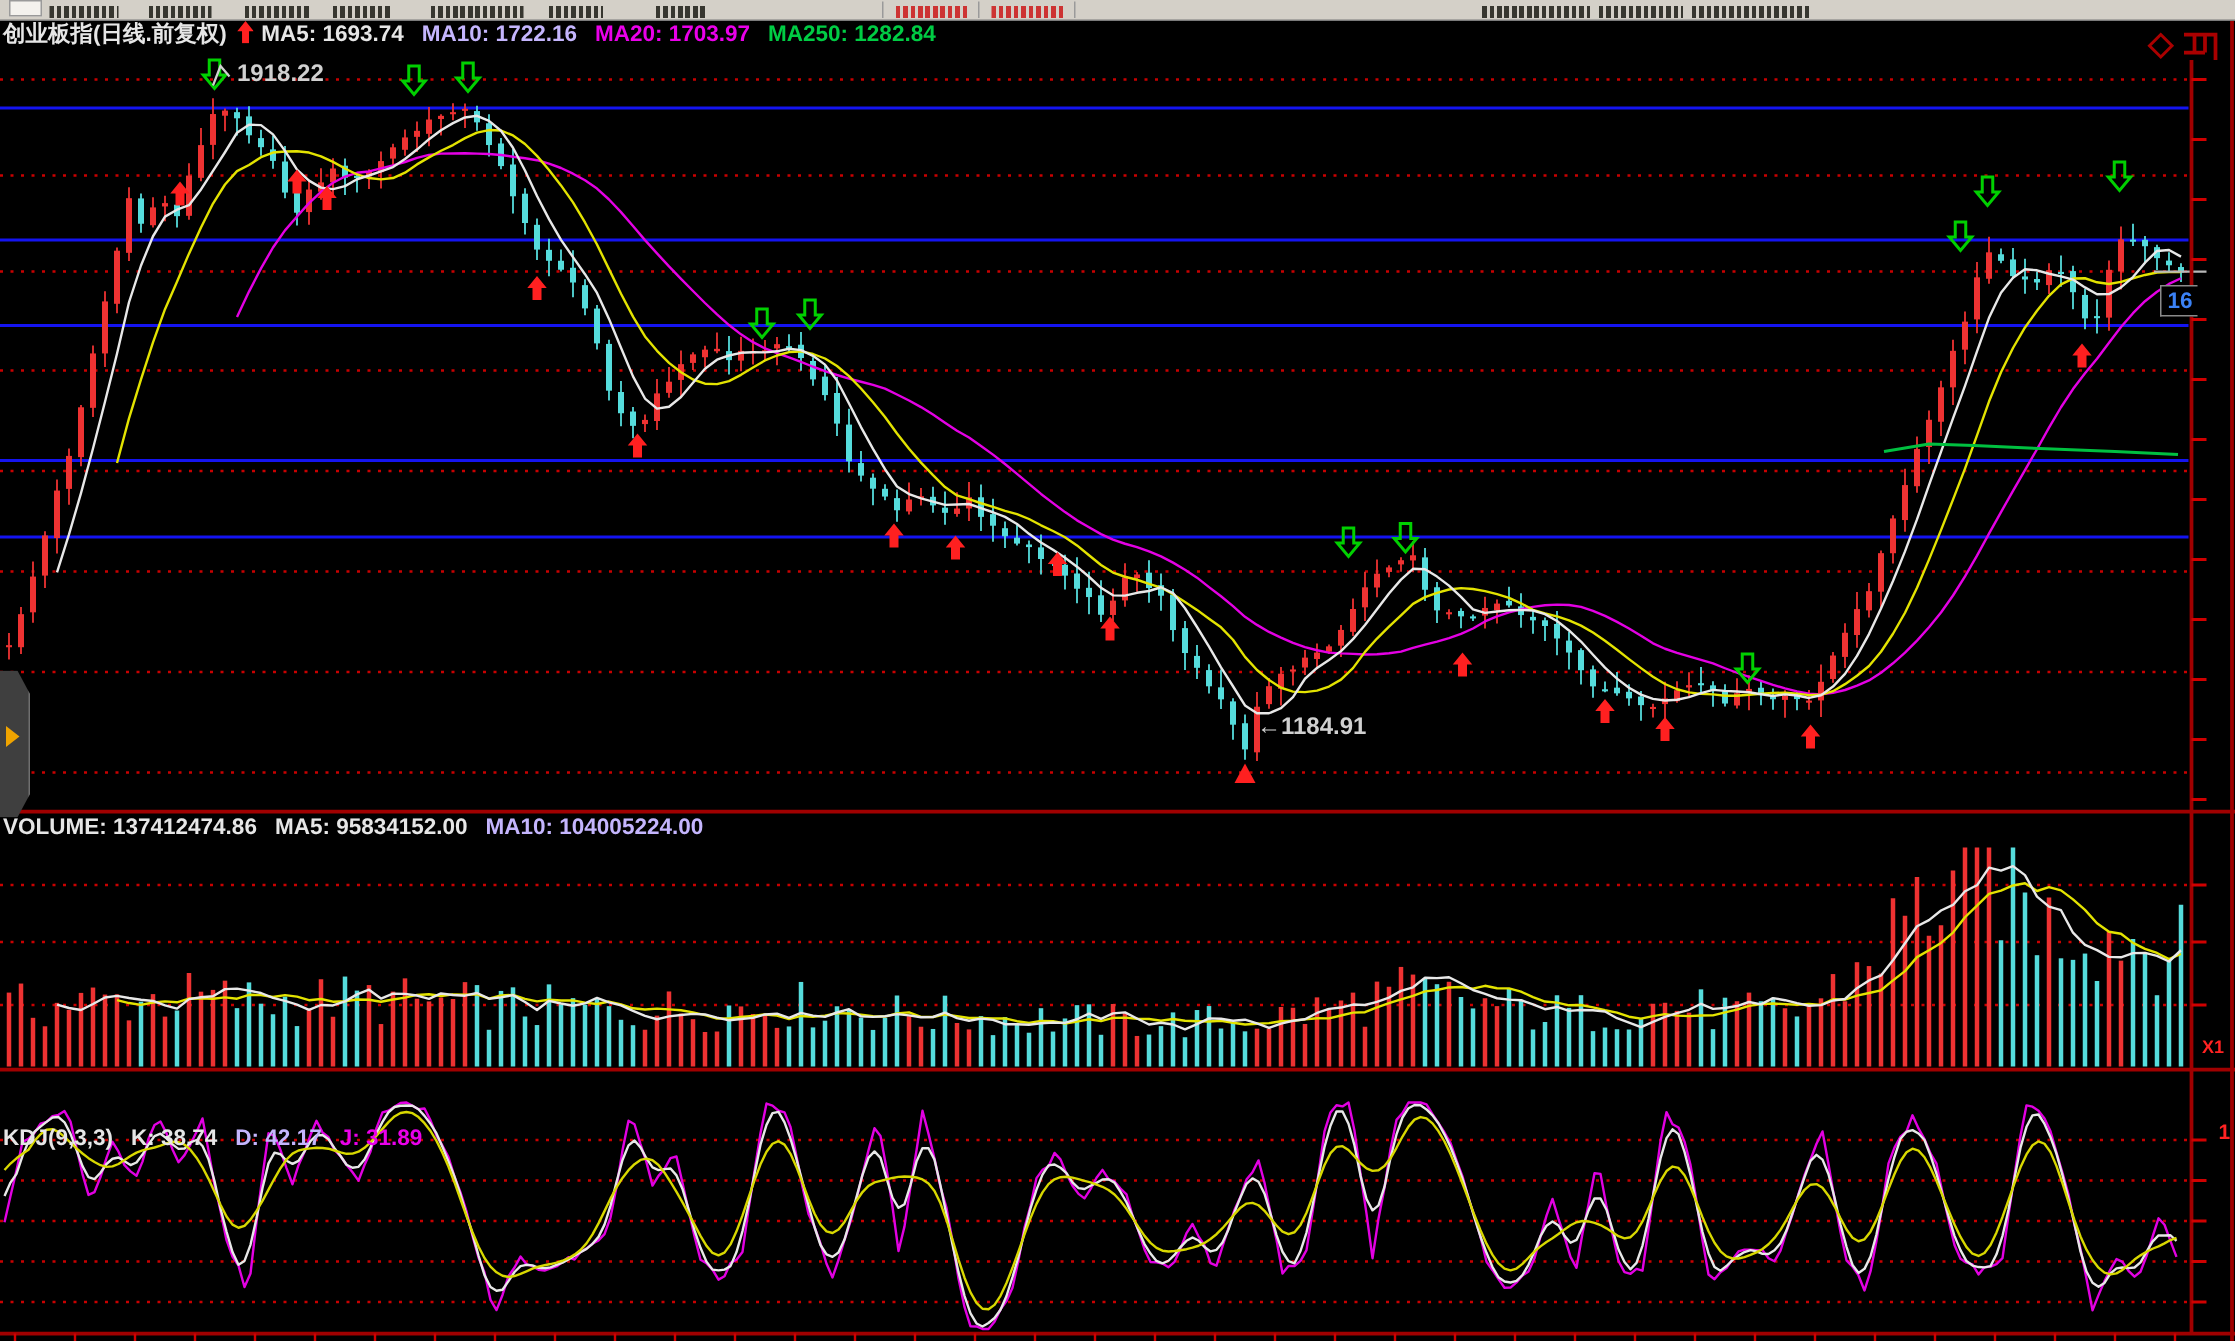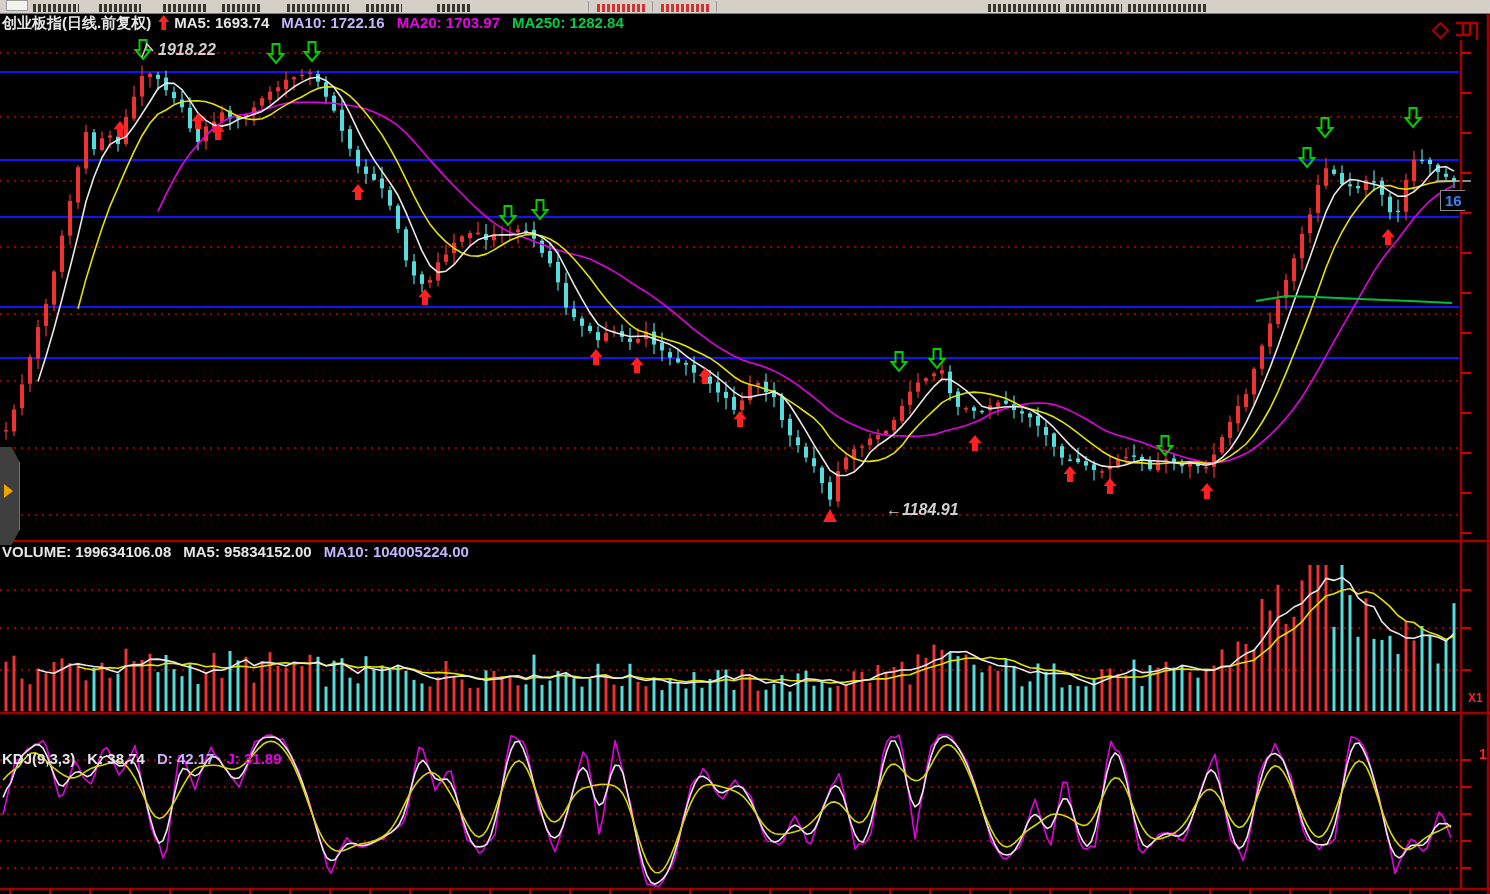--- a/index.html
+++ b/index.html
@@ -17,21 +17,21 @@
   
   .hdr{position:absolute;font-weight:bold;font-size:15px;line-height:18px;
     white-space:nowrap;z-index:20;letter-spacing:0;}
   .c-white{color:#e6e6e6}.c-yellow{color:#c4b5fd}.c-magenta{color:#ea00ea}
   .c-green{color:#00cc44}.c-red{color:#ff2222}
   .hdr .gap{display:inline-block;width:12px;}
   .sig-arrow-up{display:inline-block;width:11px;height:15px;background:#ff2020;
     vertical-align:-2px;margin:0 5px 0 7px;
     clip-path:polygon(50% 0,100% 46%,71% 46%,71% 100%,29% 100%,29% 46%,0 46%);}
   
-  .annot{position:absolute;font-weight:bold;font-size:16px;color:#d0d0d0;z-index:20;white-space:nowrap;font-style:italic;}
+  .annot{position:absolute;font-weight:bold;font-size:16px;color:#d0d0d0;z-index:20;white-space:nowrap;}
   .price-tag{position:absolute;left:1440px;top:190px;color:#3b82f6;font-weight:bold;
     font-size:15px;padding:1px 3px 1px 4px;border:1px solid #8a8a8a;border-right:none;
     background:#000;z-index:20;}
   .gutter-label{position:absolute;font-weight:bold;z-index:20;}
   
   .tr-icon{position:absolute;z-index:25;}
   
   .flyout{position:absolute;left:0;top:447px;width:19px;height:98px;z-index:24;
     background:#3f3f3f;border-right:1px solid #6f6f6f;
     clip-path:polygon(0 0,58% 0,100% 16%,100% 84%,58% 100%,0 100%);}
@@ -735,29 +735,29 @@
   <div class="smudge" style="left:988px;width:72px;"></div>
   <div class="smudge" style="left:1066px;width:56px;"></div>
   <div class="smudge" style="left:1128px;width:78px;"></div>
 </div>
 
 <div class="hdr" style="left:2px;top:14px;">
   <span class="c-white">创业板指(日线.前复权)</span><span class="sig-arrow-up"></span><span class="c-white">MA5: 1693.74</span><span class="gap"></span><span class="c-yellow">MA10: 1722.16</span><span class="gap"></span><span class="c-magenta">MA20: 1703.97</span><span class="gap"></span><span class="c-green">MA250: 1282.84</span>
 </div>
 
 <div class="hdr" style="left:2px;top:543px;">
-  <span class="c-white">VOLUME: 199634106.08</span><span class="gap"></span><span class="c-white">MA5: 95834152.00</span><span class="gap"></span><span class="c-yellow">MA10: 104005224.00</span>
+  <span class="c-white">VOLUME: 137412474.86</span><span class="gap"></span><span class="c-white">MA5: 95834152.00</span><span class="gap"></span><span class="c-yellow">MA10: 104005224.00</span>
 </div>
 
 <div class="hdr" style="left:2px;top:714px;margin-top:36px;">
   <span class="c-white">KDJ(9,3,3)</span><span class="gap"></span><span class="c-white">K: 38.74</span><span class="gap"></span><span class="c-yellow">D: 42.17</span><span class="gap"></span><span class="c-magenta">J: 31.89</span>
 </div>
 
 <div class="annot" style="left:158px;top:41px;">1918.22</div>
-<div class="annot" style="left:838px;top:501px;margin-left:48px;">←1184.91</div>
+<div class="annot" style="left:838px;top:476px;">←1184.91</div>
 <div class="price-tag">16</div>
 <div class="gutter-label c-red" style="left:1468px;top:691px;font-size:12px;">X1</div>
 <div class="gutter-label c-red" style="left:1479px;top:746px;font-size:14px;">1</div>
 
 <div class="tr-icon" style="left:1431px;top:21px;">
   <svg width="19" height="19">
       <path d="M9.5 2 L17 9.5 L9.5 17 L2 9.5 Z" fill="none" stroke="#aa0000" stroke-width="2"></path>
     </svg>
 </div>
 <div class="tr-icon" style="left:1454px;top:21px;">

